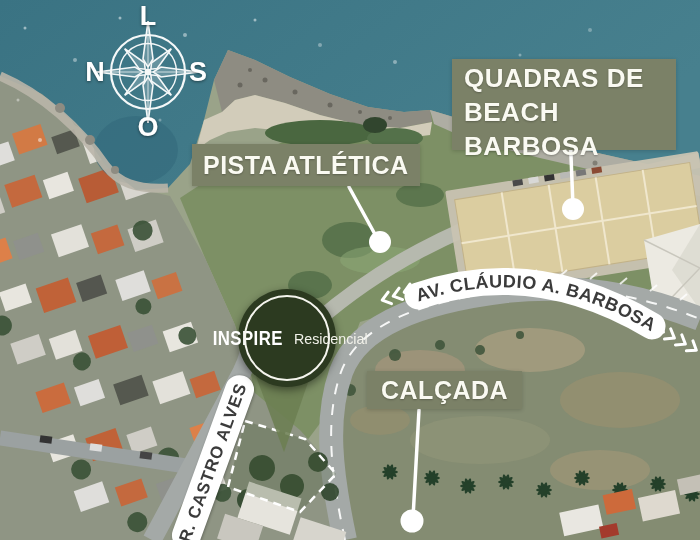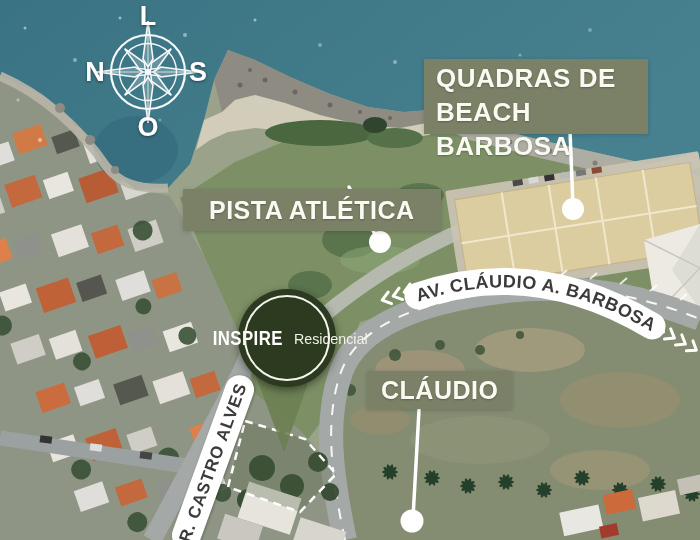--- a/index.html
+++ b/index.html
@@ -12,22 +12,22 @@
 
   .map-label{
     position:absolute;z-index:3;
     background:var(--label-bg,#7b8167);
     color:var(--label-text,#fafaf2);
     font-weight:bold;letter-spacing:.5px;
     text-shadow:0 1px 2px rgba(0,0,0,.25);
     box-shadow:0 1px 4px rgba(0,0,0,.18);
   }
   .lbl-line{display:block;}
-  #label-beach{left:424px;top:59px;width:224px;height:75px;font-size:26px;line-height:34px;padding:2px 0 0 12px;box-sizing:border-box;}
-  #label-pista{left:183px;top:144px;font-size:25px;line-height:30px;padding:6px 26px;margin-top:45px;}
+  #label-beach{left:452px;top:59px;width:224px;height:91px;font-size:26px;line-height:34px;padding:2px 0 0 12px;box-sizing:border-box;}
+  #label-pista{left:192px;top:144px;font-size:25px;line-height:30px;padding:6px 11px;}
   #label-calcada{left:367px;top:371px;font-size:25px;line-height:28px;padding:5px 14px;}
 
   .compass-letter{
     position:absolute;z-index:3;color:#fff;font-size:27px;font-weight:bold;
     transform:translate(-50%,-50%);text-shadow:0 1px 3px rgba(0,0,0,.45);
   }
 
   #street-castro{
     position:absolute;z-index:3;left:121px;top:448px;width:184px;height:29px;
     background:var(--ribbon-bg,#fff);border-radius:15px;
@@ -355,21 +355,21 @@
   <span class="compass-letter" style="left:198px;top:72px;">S</span>
   <span class="compass-letter" style="left:148px;top:127px;">O</span>
 
   <div class="map-label" id="label-beach">
     <span class="lbl-line">QUADRAS DE</span>
     <span class="lbl-line">BEACH BARBOSA</span>
   </div>
 
   <div class="map-label" id="label-pista">PISTA ATLÉTICA</div>
 
-  <div class="map-label" id="label-calcada">CLÁUDIO</div>
+  <div class="map-label" id="label-calcada">CALÇADA</div>
 
   <div id="street-castro">R. CASTRO ALVES</div>
 
   <div id="inspire-marker">
     <span id="inspire-title">INSPIRE</span>
     <span id="inspire-sub">Residencial</span>
   </div>
 
 </div>
 

